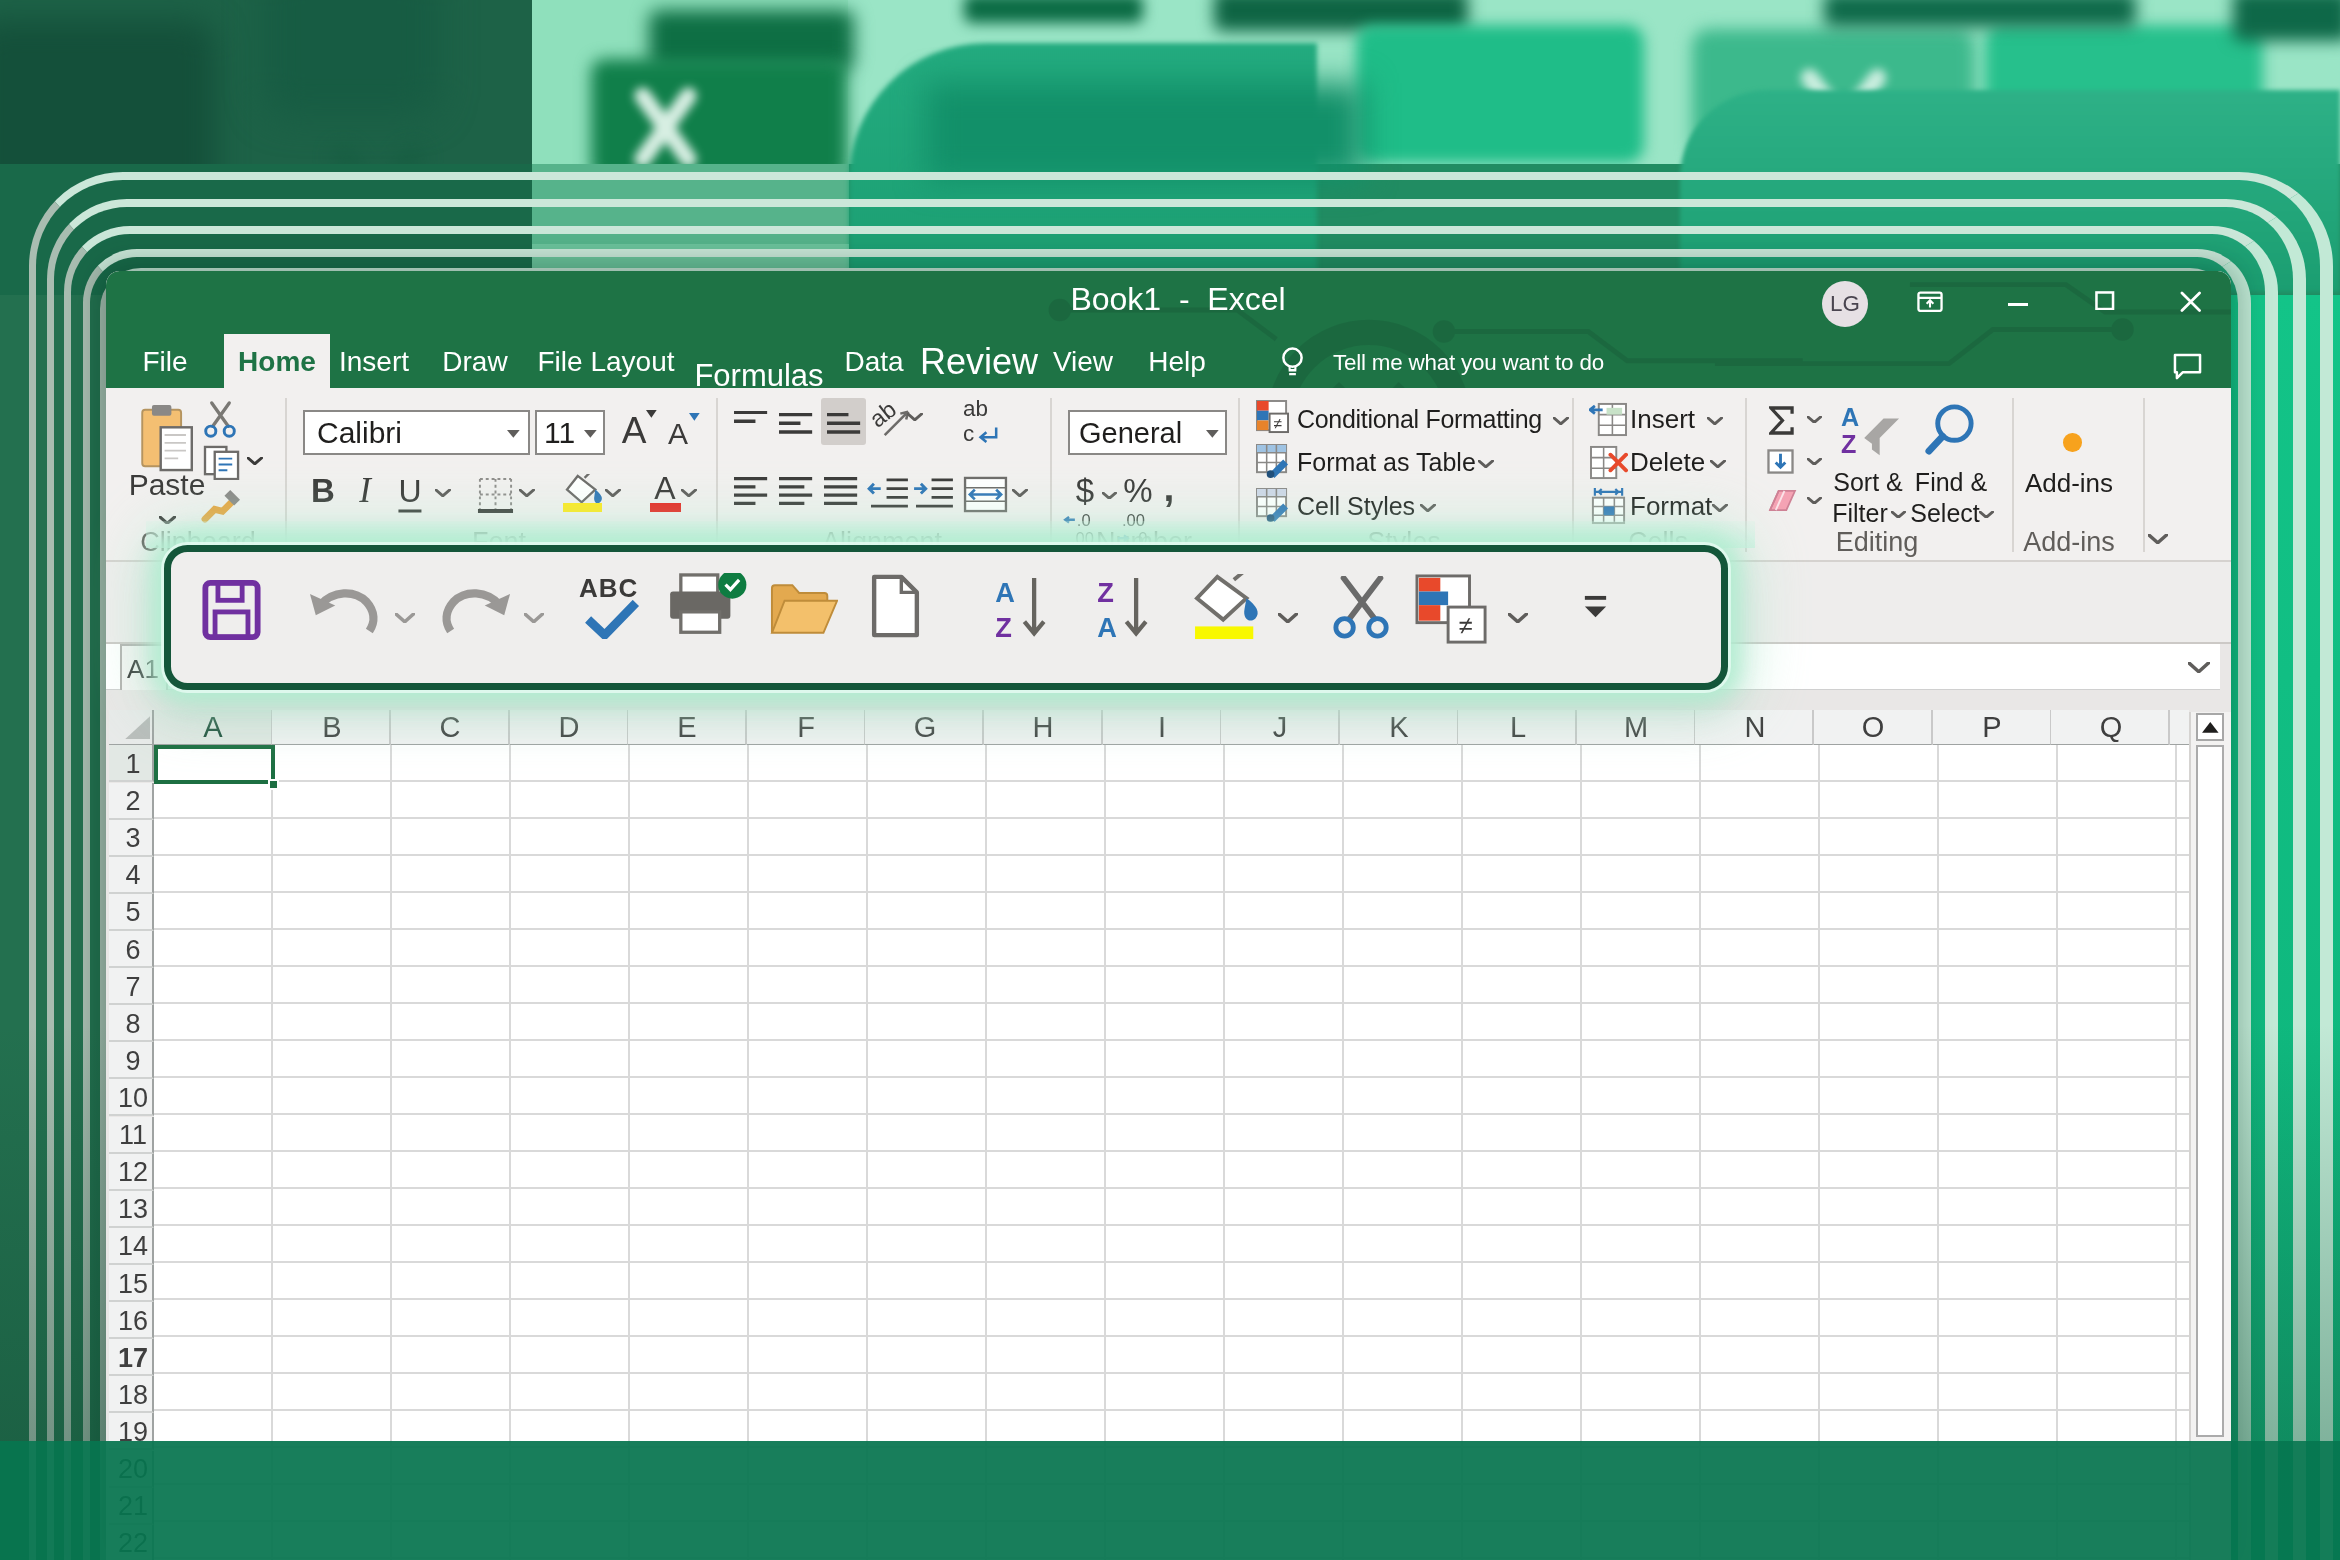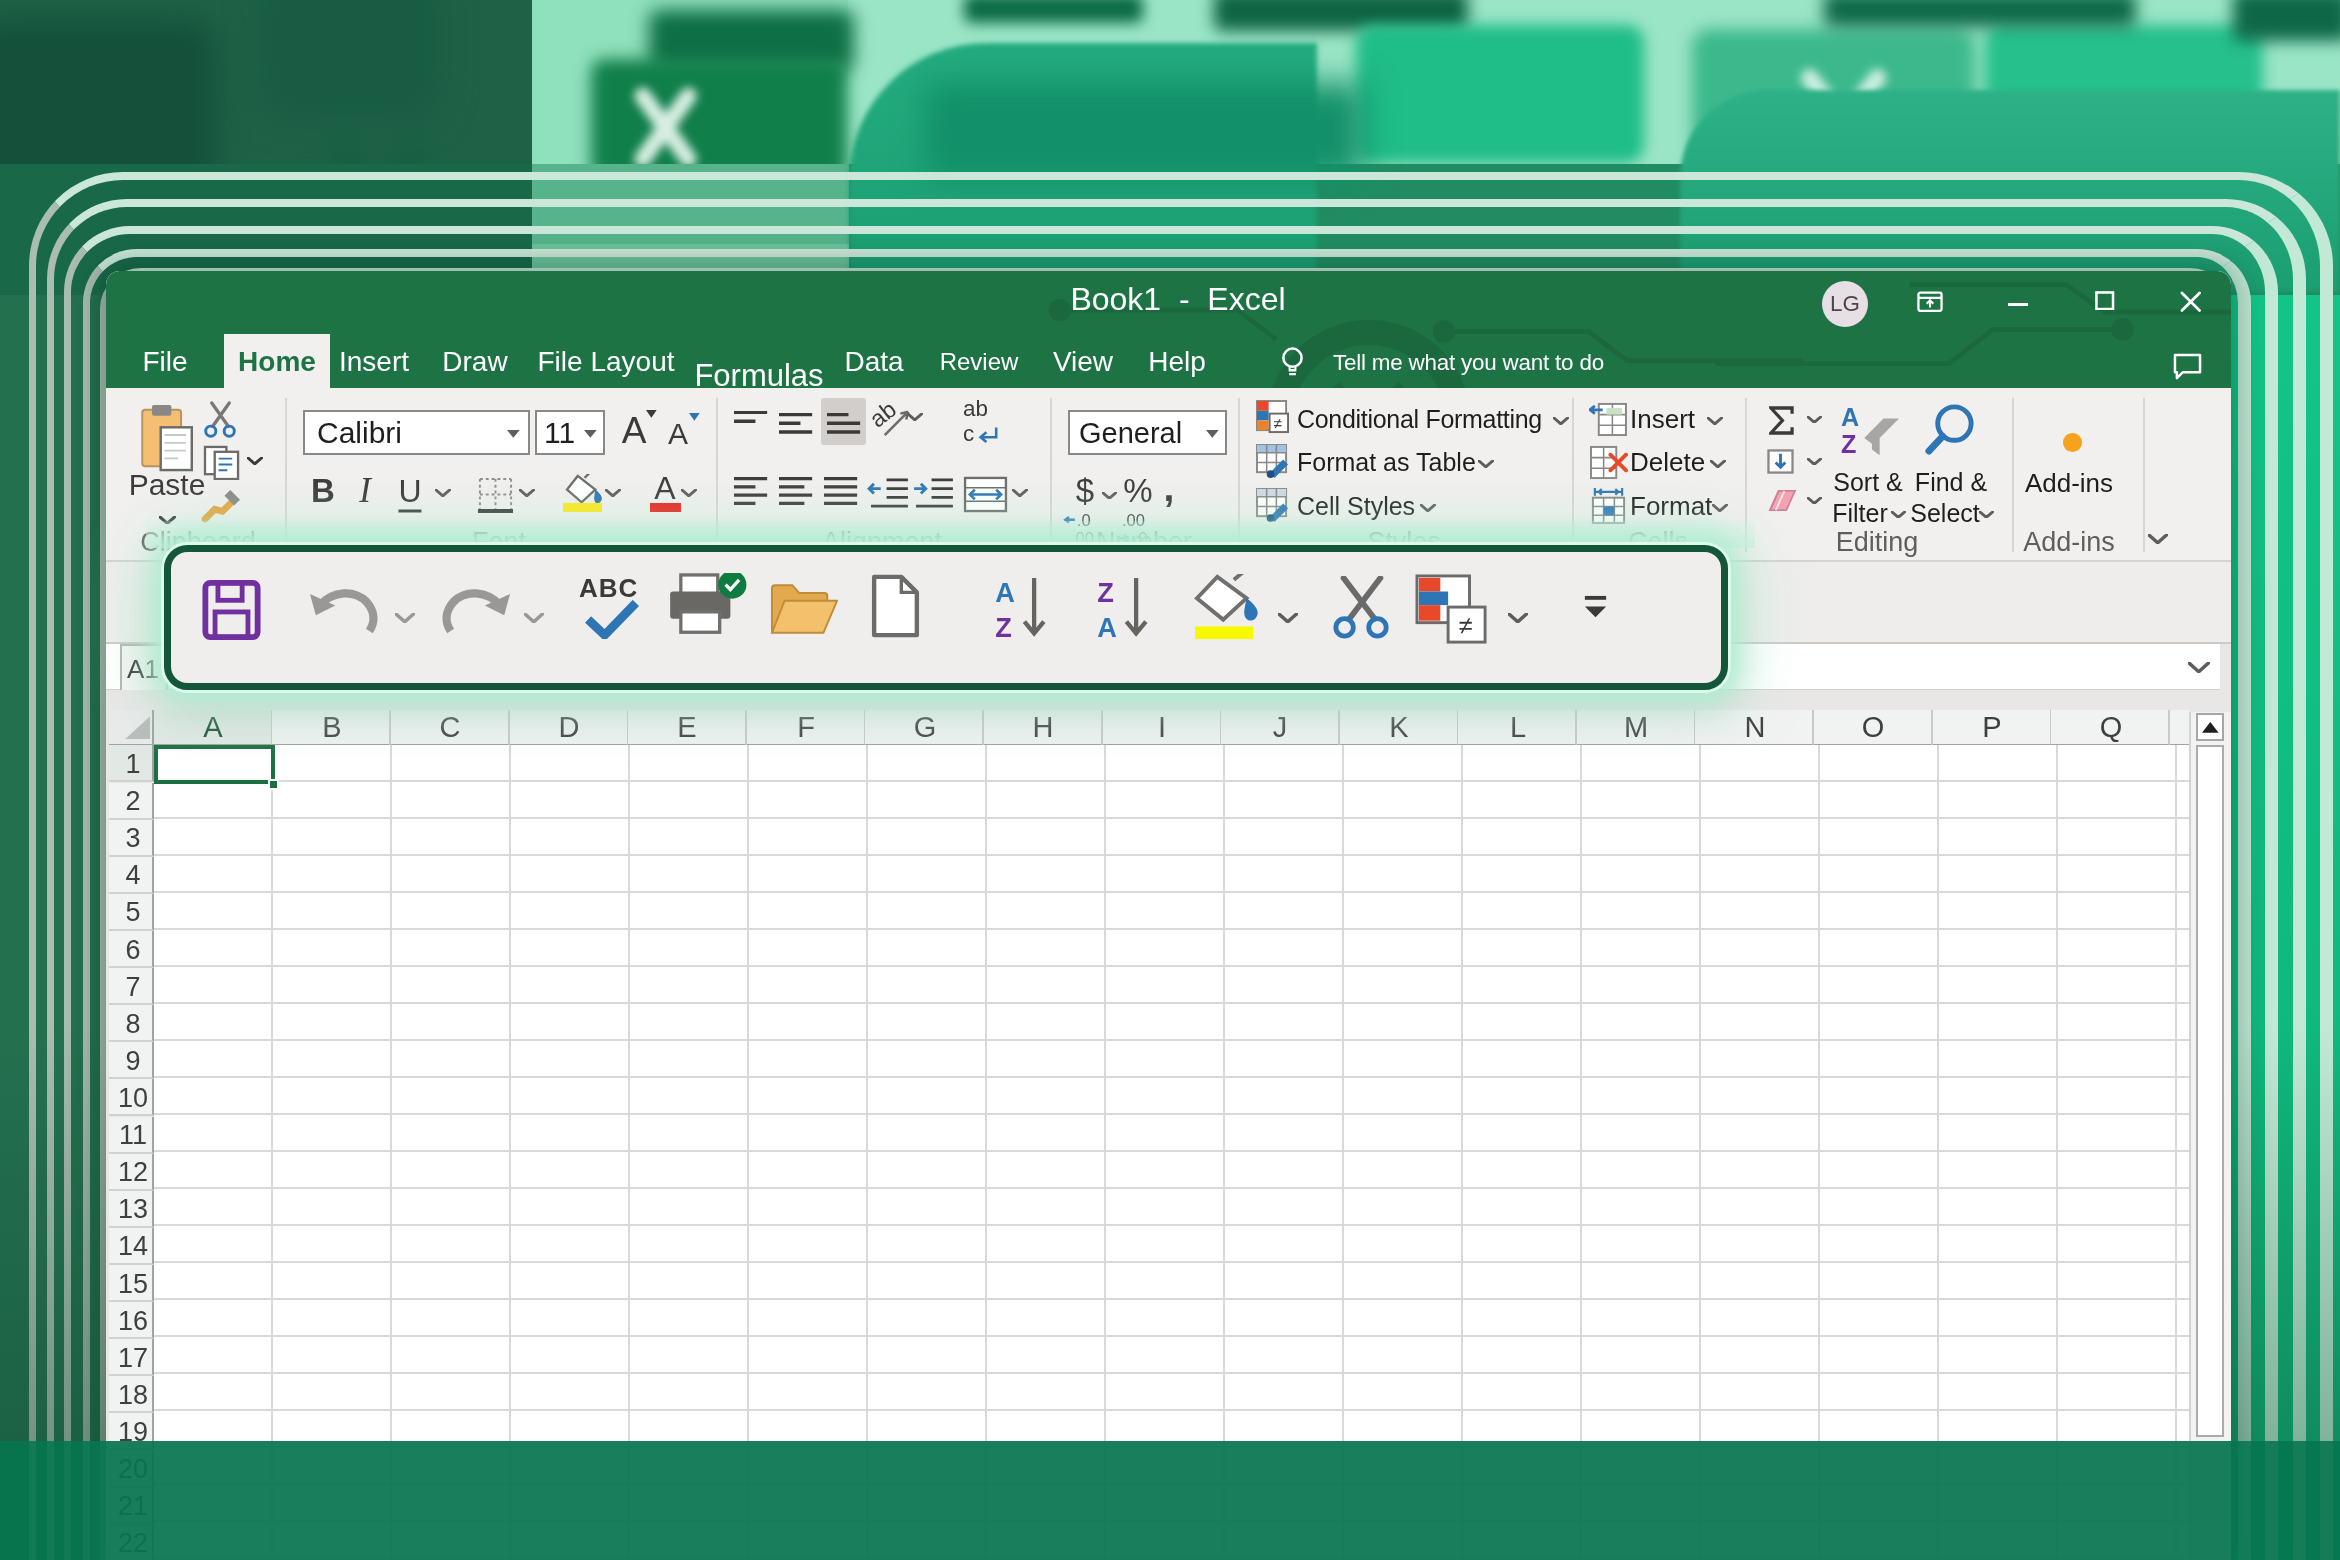--- a/index.html
+++ b/index.html
@@ -69,21 +69,21 @@
         <path d="M2,2 L20,20 M20,2 L2,20" stroke="#fff" stroke-width="2.8" stroke-linecap="round"></path>
       </svg>
       <div style="position:absolute;left:118px;top:63px;width:106px;height:56px;background:#f2f0ef;"></div>
       <div style="position:absolute;left:59px;top:91px;transform:translate(-50%,-50%);font-size:28px;color:#ffffff;font-weight:normal;white-space:nowrap;">File</div>
       <div style="position:absolute;left:171px;top:91px;transform:translate(-50%,-50%);font-size:28px;color:#1e7345;font-weight:bold;white-space:nowrap;">Home</div>
       <div style="position:absolute;left:268px;top:91px;transform:translate(-50%,-50%);font-size:28px;color:#ffffff;font-weight:normal;white-space:nowrap;">Insert</div>
       <div style="position:absolute;left:369px;top:91px;transform:translate(-50%,-50%);font-size:28px;color:#ffffff;font-weight:normal;white-space:nowrap;">Draw</div>
       <div style="position:absolute;left:500px;top:91px;transform:translate(-50%,-50%);font-size:28px;color:#ffffff;font-weight:normal;white-space:nowrap;">File Layout</div>
       <div style="position:absolute;left:653px;top:91px;transform:translate(-50%,-50%);font-size:31px;color:#ffffff;font-weight:normal;white-space:nowrap;margin-top:14px;">Formulas</div>
       <div style="position:absolute;left:768px;top:91px;transform:translate(-50%,-50%);font-size:28px;color:#ffffff;font-weight:normal;white-space:nowrap;">Data</div>
-      <div style="position:absolute;left:873px;top:91px;transform:translate(-50%,-50%);font-size:24px;color:#ffffff;font-weight:normal;white-space:nowrap;">Review</div>
+      <div style="position:absolute;left:873px;top:91px;transform:translate(-50%,-50%);font-size:36px;color:#ffffff;font-weight:normal;white-space:nowrap;">Review</div>
       <div style="position:absolute;left:977px;top:91px;transform:translate(-50%,-50%);font-size:28px;color:#ffffff;font-weight:normal;white-space:nowrap;">View</div>
       <div style="position:absolute;left:1071px;top:91px;transform:translate(-50%,-50%);font-size:28px;color:#ffffff;font-weight:normal;white-space:nowrap;">Help</div>
       <svg style="position:absolute;left:1174px;top:76px" width="25" height="33" viewBox="0 0 26 34">
         <circle cx="13" cy="11" r="9.5" fill="none" stroke="#fff" stroke-width="2.6"></circle>
         <path d="M9,24 H17 M9.5,28 H16.5" stroke="#fff" stroke-width="2.4"></path>
         <path d="M10,20 L10,23 M16,20 L16,23" stroke="#fff" stroke-width="2.2"></path>
       </svg>
       <div style="position:absolute;left:1227px;top:92px;transform:translateY(-50%);font-size:22.4px;color:#ffffff;font-weight:normal;white-space:nowrap;letter-spacing:-0.2px;">Tell me what you want to do</div>
       <svg style="position:absolute;left:2067px;top:82px" width="29" height="27" viewBox="0 0 30 28">
         <path d="M2,2 H28 V20 H10 L4,26 V20 H2 Z" fill="none" stroke="#fff" stroke-width="2.6" stroke-linejoin="round"></path>
@@ -441,21 +441,21 @@
       <div style="position:absolute;left:27px;top:901px;transform:translate(-50%,-50%);font-size:27px;color:#3f3f3f;font-weight:normal;white-space:nowrap;text-align:right;">12</div>
       <div style="position:absolute;left:2.9px;top:920px;width:45px;height:37px;background:#f1f2f2;border-right:2px solid #9fa3a2;border-bottom:2px solid #d0d2d1;"></div>
       <div style="position:absolute;left:27px;top:938px;transform:translate(-50%,-50%);font-size:27px;color:#3f3f3f;font-weight:normal;white-space:nowrap;">13</div>
       <div style="position:absolute;left:2.9px;top:957px;width:45px;height:37px;background:#f1f2f2;border-right:2px solid #9fa3a2;border-bottom:2px solid #d0d2d1;"></div>
       <div style="position:absolute;left:27px;top:975px;transform:translate(-50%,-50%);font-size:27px;color:#3f3f3f;font-weight:normal;white-space:nowrap;text-align:right;">14</div>
       <div style="position:absolute;left:2.9px;top:994px;width:45px;height:37px;background:#f1f2f2;border-right:2px solid #9fa3a2;border-bottom:2px solid #d0d2d1;"></div>
       <div style="position:absolute;left:27px;top:1013px;transform:translate(-50%,-50%);font-size:27px;color:#3f3f3f;font-weight:normal;white-space:nowrap;">15</div>
       <div style="position:absolute;left:2.9px;top:1031px;width:45px;height:37px;background:#f1f2f2;border-right:2px solid #9fa3a2;border-bottom:2px solid #d0d2d1;"></div>
       <div style="position:absolute;left:27px;top:1050px;transform:translate(-50%,-50%);font-size:27px;color:#3f3f3f;font-weight:normal;white-space:nowrap;">16</div>
       <div style="position:absolute;left:2.9px;top:1068px;width:45px;height:37px;background:#f1f2f2;border-right:2px solid #9fa3a2;border-bottom:2px solid #d0d2d1;"></div>
-      <div style="position:absolute;left:27px;top:1087px;transform:translate(-50%,-50%);font-size:27px;color:#3f3f3f;font-weight:normal;white-space:nowrap;">17</div>
+      <div style="position:absolute;left:27px;top:1087px;transform:translate(-50%,-50%);font-size:27px;color:#3f3f3f;font-weight:bold;white-space:nowrap;">17</div>
       <div style="position:absolute;left:2.9px;top:1105px;width:45px;height:37px;background:#f1f2f2;border-right:2px solid #9fa3a2;border-bottom:2px solid #d0d2d1;"></div>
       <div style="position:absolute;left:27px;top:1124px;transform:translate(-50%,-50%);font-size:27px;color:#3f3f3f;font-weight:normal;white-space:nowrap;">18</div>
       <div style="position:absolute;left:2.9px;top:1142px;width:45px;height:37px;background:#f1f2f2;border-right:2px solid #9fa3a2;border-bottom:2px solid #d0d2d1;"></div>
       <div style="position:absolute;left:27px;top:1161px;transform:translate(-50%,-50%);font-size:27px;color:#3f3f3f;font-weight:normal;white-space:nowrap;">19</div>
       <div style="position:absolute;left:2.9px;top:1180px;width:45px;height:37px;background:#f1f2f2;border-right:2px solid #9fa3a2;border-bottom:2px solid #d0d2d1;"></div>
       <div style="position:absolute;left:27px;top:1198px;transform:translate(-50%,-50%);font-size:27px;color:#3f3f3f;font-weight:normal;white-space:nowrap;">20</div>
       <div style="position:absolute;left:2.9px;top:1217px;width:45px;height:37px;background:#f1f2f2;border-right:2px solid #9fa3a2;border-bottom:2px solid #d0d2d1;"></div>
       <div style="position:absolute;left:27px;top:1235px;transform:translate(-50%,-50%);font-size:27px;color:#3f3f3f;font-weight:normal;white-space:nowrap;">21</div>
       <div style="position:absolute;left:2.9px;top:1254px;width:45px;height:37px;background:#f1f2f2;border-right:2px solid #9fa3a2;border-bottom:2px solid #d0d2d1;"></div>
       <div style="position:absolute;left:27px;top:1272px;transform:translate(-50%,-50%);font-size:27px;color:#3f3f3f;font-weight:normal;white-space:nowrap;">22</div>

